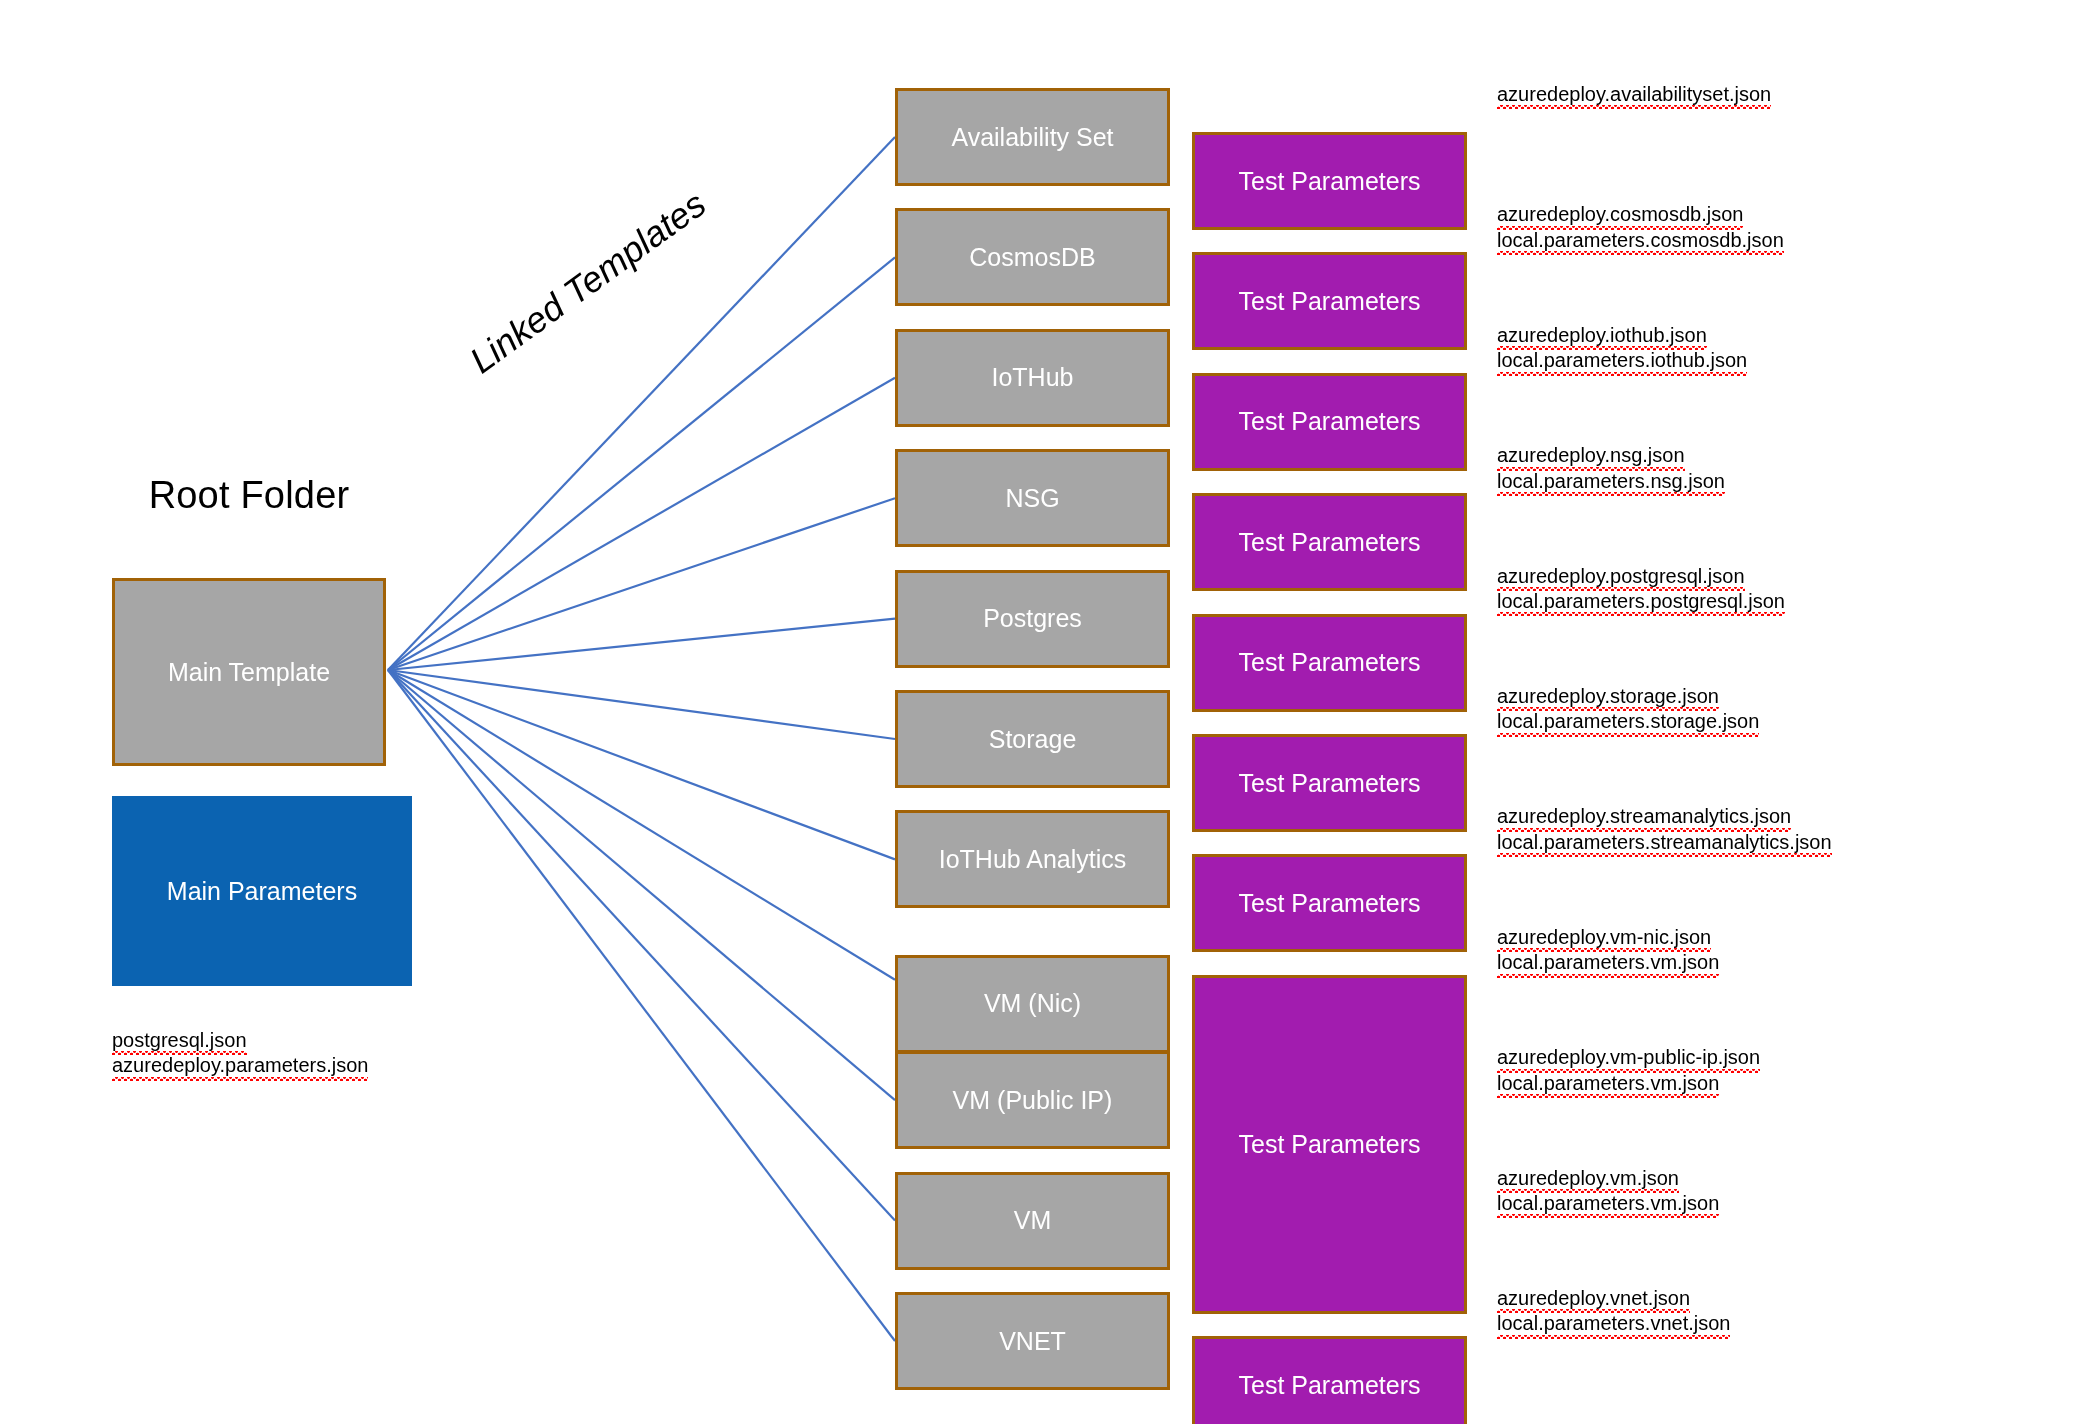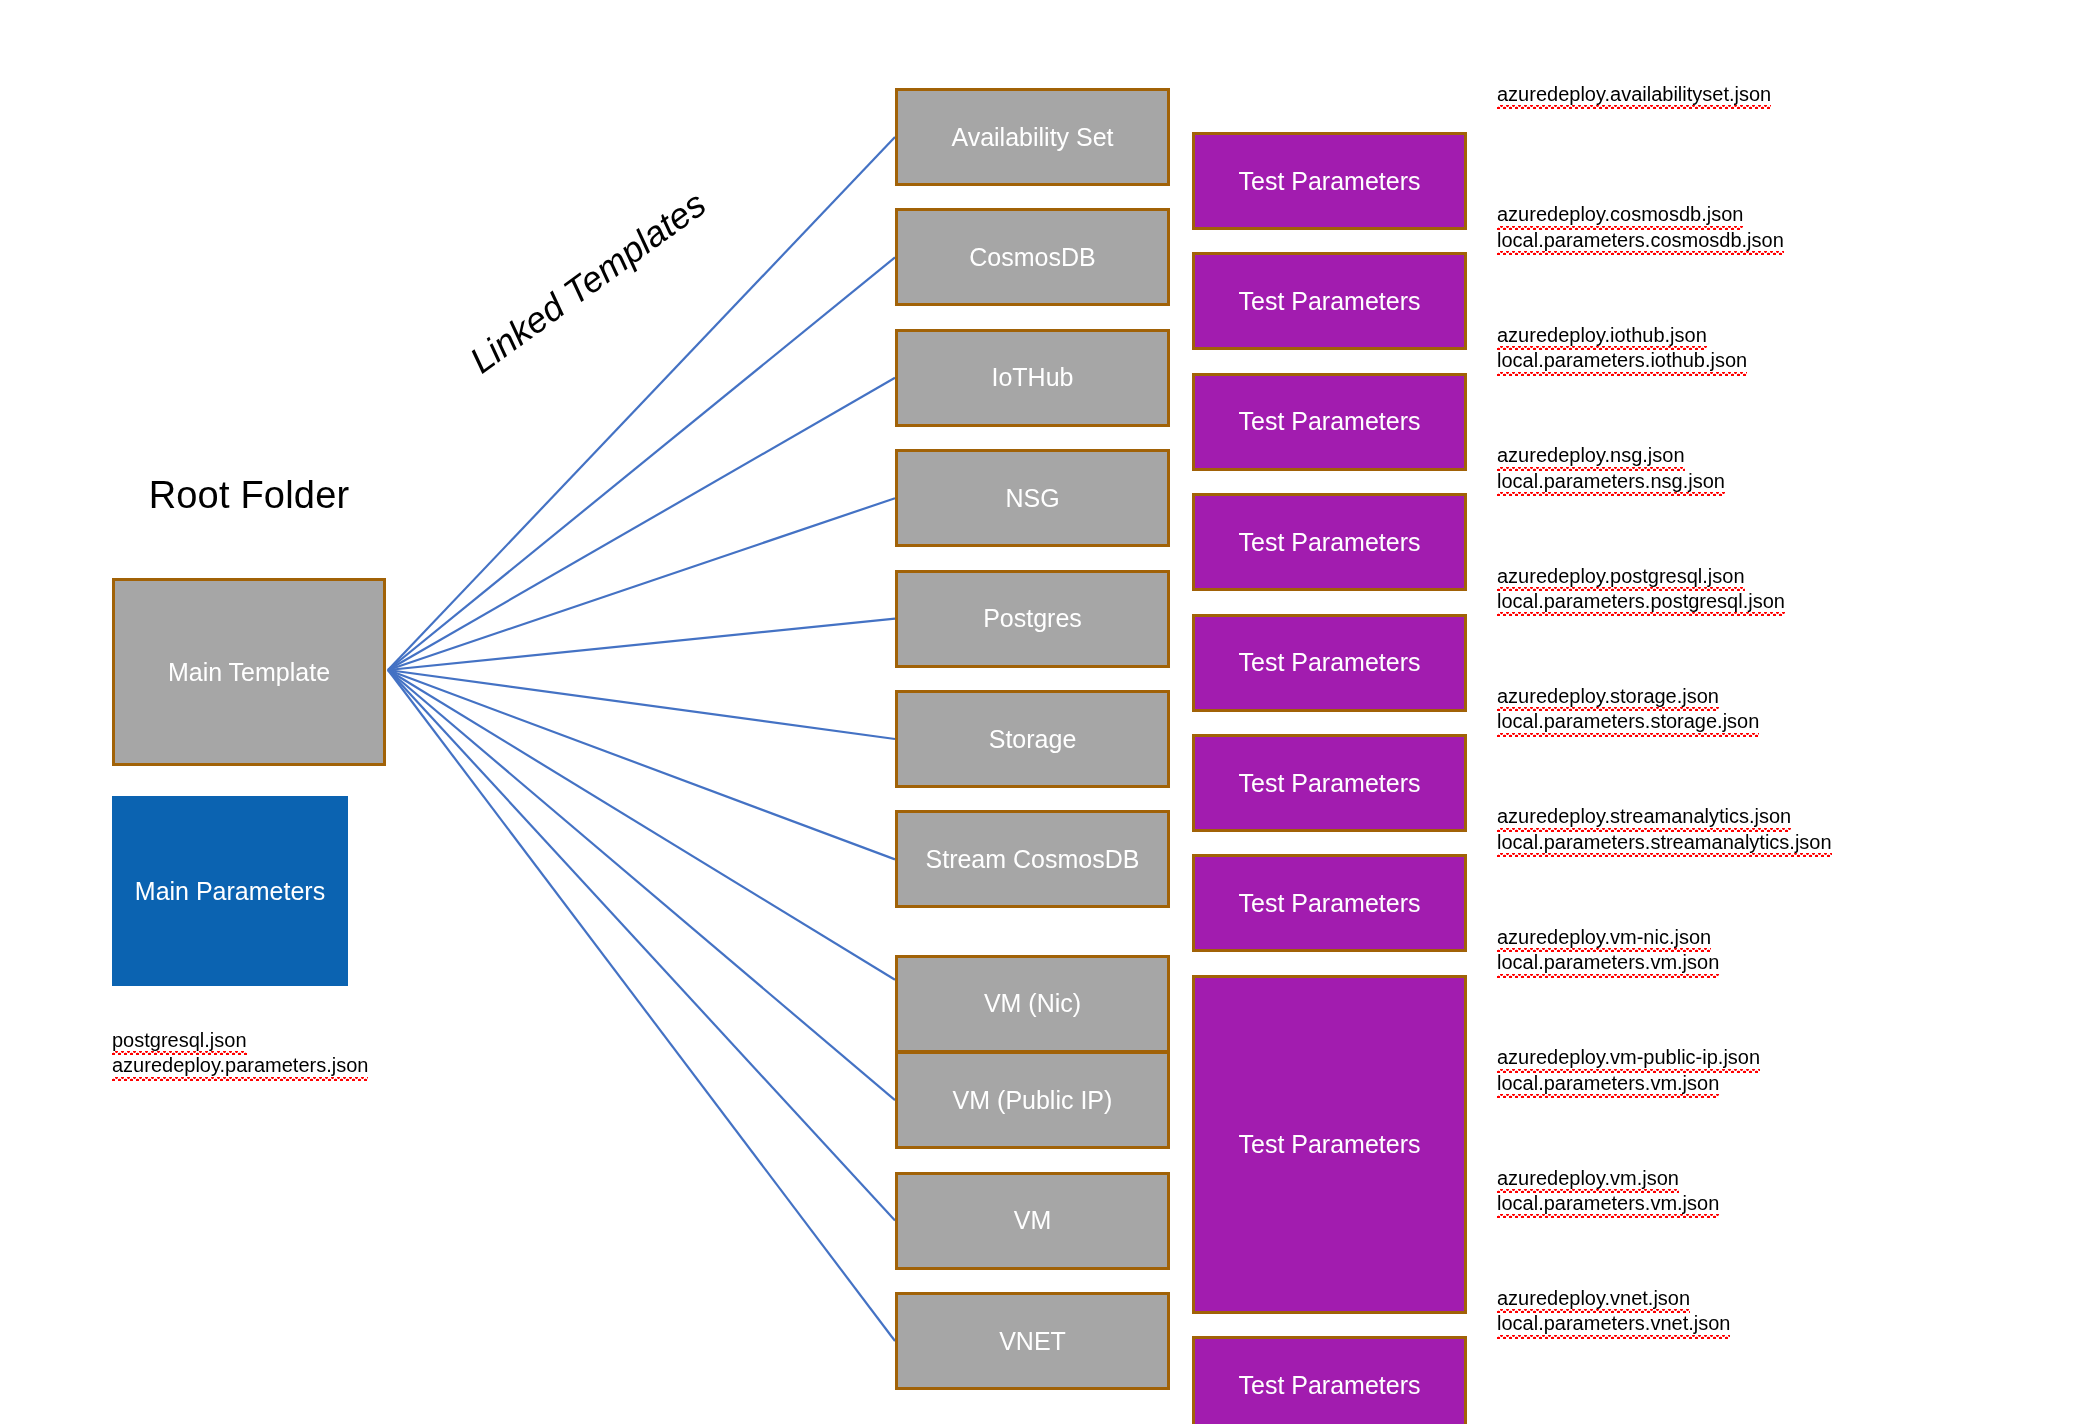--- a/index.html
+++ b/index.html
@@ -41,21 +41,21 @@
     font-weight: 400;
     text-align: center;
     line-height: 1.15;
     user-select: none;
   }
   .box.gray  { background: #a6a6a6; }
   .box.blue  { background: #0b63b1; border-color: #0b63b1; }
   .box.dark  { background: #a21caf; margin-top: 44px; }
 
   #main-template   { left: 112px; top: 578px;  width: 274px; height: 188px; }
-  #main-parameters { left: 112px; top: 796px;  width: 236px; height: 190px; }
+  #main-parameters { left: 112px; top: 796px;  width: 300px; height: 190px; }
 
   .svc-box  { left: 895px;  width: 275px; height: 98px; }
   .par-box  { left: 1192px; width: 275px; height: 98px; }
   #params-vm-merged { left: 1192px; width: 275px; }
 
   
   .filelist {
     position: absolute;
     font-size: 20px;
     color: #000000;
@@ -169,21 +169,21 @@
       <div class="filelist" style="left: 1497px; top: 563.6px;">
         <span class="fname">azuredeploy.postgresql.json</span>
         <span class="fname">local.parameters.postgresql.json</span>
       </div>
       <div class="box gray svc-box" style="top: 690px;">Storage</div>
       <div class="box dark par-box" style="top: 690px;">Test Parameters</div>
       <div class="filelist" style="left: 1497px; top: 684px;">
         <span class="fname">azuredeploy.storage.json</span>
         <span class="fname">local.parameters.storage.json</span>
       </div>
-      <div class="box gray svc-box" style="top: 810.4px;">Stream CosmosDB</div>
+      <div class="box gray svc-box" style="top: 810.4px;">IoTHub Analytics</div>
       <div class="box dark par-box" style="top: 810.4px;">Test Parameters</div>
       <div class="filelist" style="left: 1497px; top: 804.4px;">
         <span class="fname">azuredeploy.streamanalytics.json</span>
         <span class="fname">local.parameters.streamanalytics.json</span>
       </div>
       <div class="box gray svc-box" style="top: 930.8px; margin-top: 24px;">VM (Nic)</div>
       <div class="filelist" style="left: 1497px; top: 924.8px;">
         <span class="fname">azuredeploy.vm-nic.json</span>
         <span class="fname">local.parameters.vm.json</span>
       </div>

